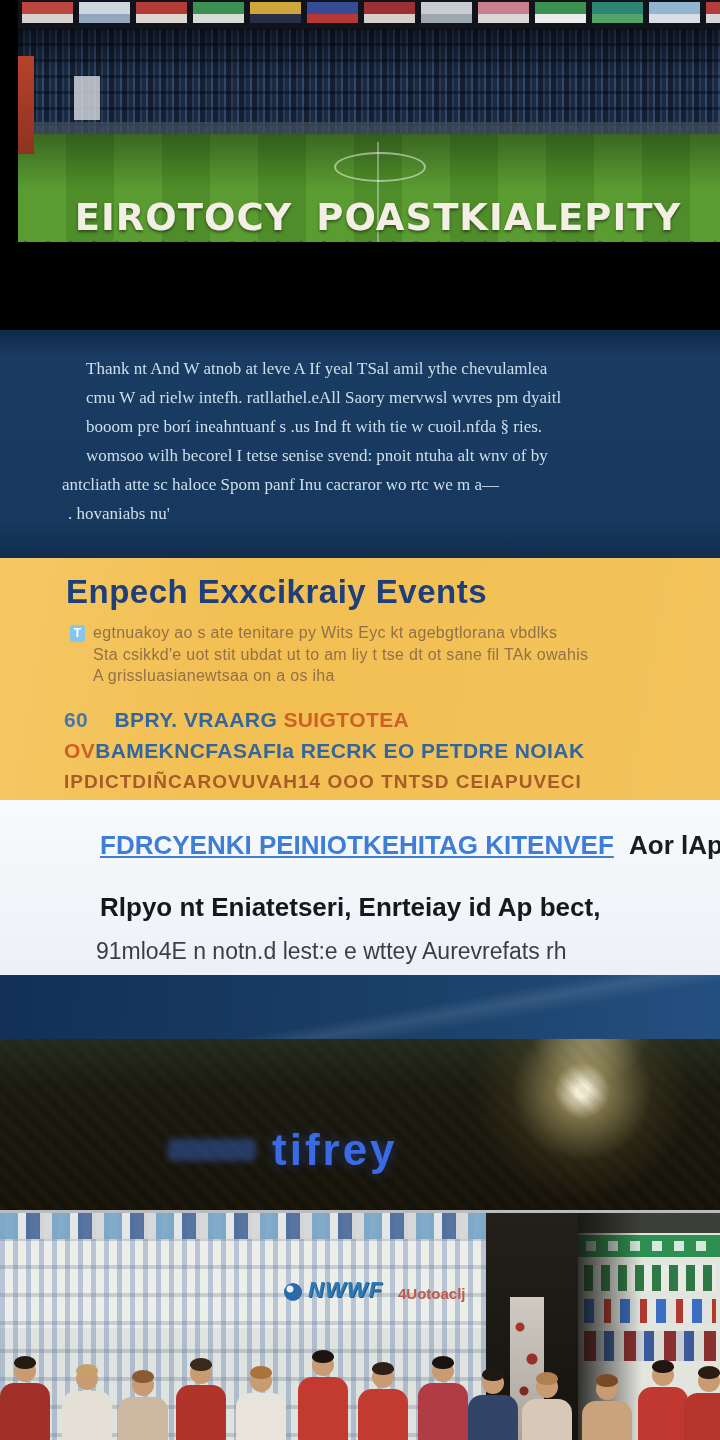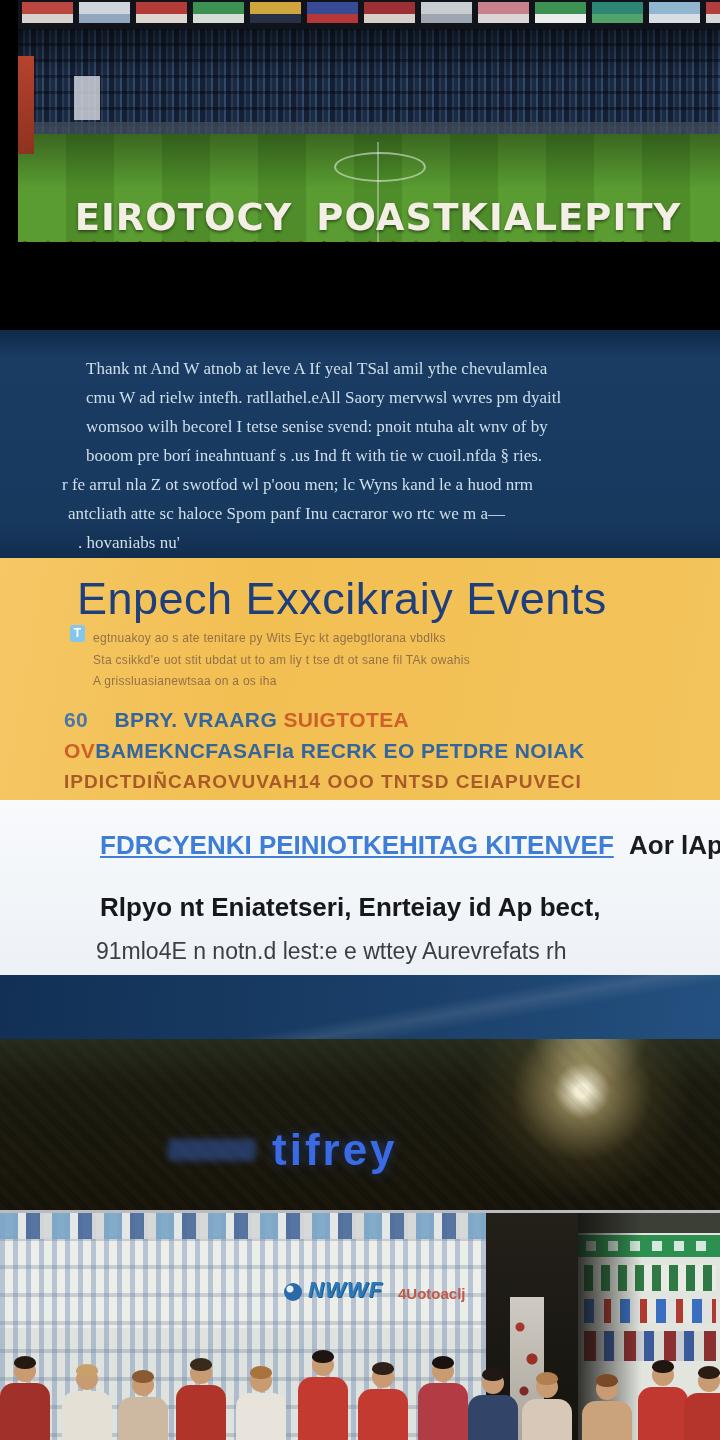--- a/index.html
+++ b/index.html
@@ -49,26 +49,26 @@
   .intro-lines{padding:24px 40px 16px 62px;font-family:"Liberation Serif",serif;
     font-size:17px;line-height:29px;color:#cfdfeb;}
   .intro-lines .ln{white-space:nowrap;}
   .intro-lines .ln:nth-child(-n+4){padding-left:24px;}
   .intro-lines .ln:nth-child(6){padding-left:6px;}
   .intro-lines .ln:nth-child(7){padding-left:16px;}
 
   
   .events{position:absolute;top:558px;left:0;right:0;height:242px;
     background:linear-gradient(100deg,#f5c765 0%,#f2bf52 35%,#f3c45c 100%);}
-  .ev-heading{position:absolute;top:15px;left:77px;font-size:45px;font-weight:400;
+  .ev-heading{position:absolute;top:15px;left:66px;font-size:33px;font-weight:700;
     color:#1e3f7c;letter-spacing:.5px;}
   .ev-icon{position:absolute;top:67px;left:70px;width:15px;height:17px;background:#85c6ec;
     border-radius:3px;color:#fff;font-size:12px;font-weight:bold;text-align:center;line-height:17px;}
-  .ev-para{position:absolute;top:64px;left:93px;font-size:12px;line-height:21.5px;
-    color:#8a6a48;letter-spacing:.3px;opacity:.92;margin-top:6px;}
+  .ev-para{position:absolute;top:64px;left:93px;font-size:16px;line-height:21.5px;
+    color:#8a6a48;letter-spacing:.3px;opacity:.92;}
   .ev-stats{position:absolute;top:146px;left:64px;font-weight:800;font-size:21px;
     line-height:31px;letter-spacing:.4px;}
   .s-num{color:#4a77a8;margin-right:20px;}
   .s-blue{color:#33669f;}
   .s-orange{color:#cf5f28;}
   .st-line3{font-size:19px;color:#a85a28;letter-spacing:1px;font-weight:800;}
 
   
   .feature{position:absolute;top:800px;left:0;right:0;height:175px;
     background:linear-gradient(180deg,#f8fafc 0,#edf1f6 100%);}
@@ -168,23 +168,22 @@
     <div class="booth"></div>
     <div class="side-banner"></div>
     <div class="side-poster"></div>
     <div class="hero-headline">EIROTOCY POASTKIALEPITY</div>
   </section>
 
   <section class="intro">
     <div class="intro-lines">
       <div class="ln">Thank nt And W atnob at leve  A If yeal  TSal amil ythe chevulamlea</div>
       <div class="ln">cmu W ad rielw intefh. ratllathel.eAll Saory mervwsl wvres pm dyaitl</div>
+      <div class="ln">booom pre borí ineahntuanf s .us Ind ft with tie w cuoil.nfda § ries.</div>
       <div class="ln">womsoo wilh becorel I tetse senise svend: pnoit ntuha  alt wnv of by</div>
-      <div class="ln">booom pre borí ineahntuanf s .us Ind ft with tie w cuoil.nfda § ries.</div>
-      <div class="ln">r fe arrul nla Z ot swotfod  wl p'oou men; lc Wyns kand le a huod  nrm</div>
       <div class="ln">antcliath atte sc haloce Spom panf Inu cacraror wo rtc  we m a—</div>
       <div class="ln">. hovaniabs nu'</div>
     </div>
   </section>
 
   <section class="events">
     <h2 class="ev-heading" style="margin:0">Enpech Exxcikraiy Events</h2>
     <span class="ev-icon">T</span>
     <div class="ev-para">
       <div>egtnuakoy ao s ate tenitare py Wits  Eyc kt agebgtlorana vbdlks</div>

